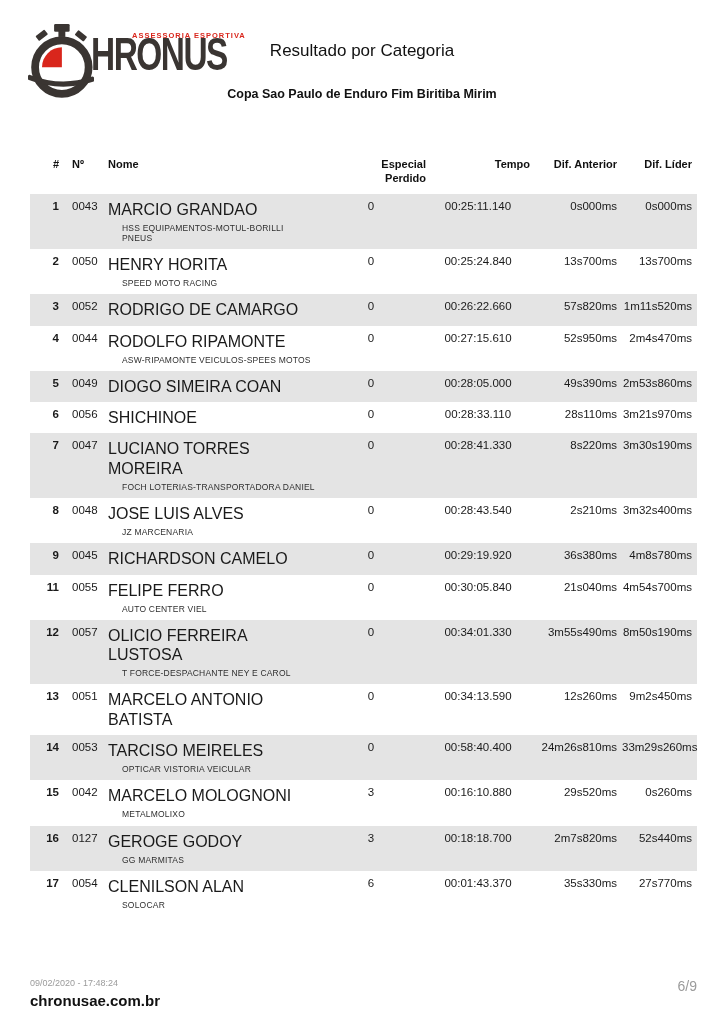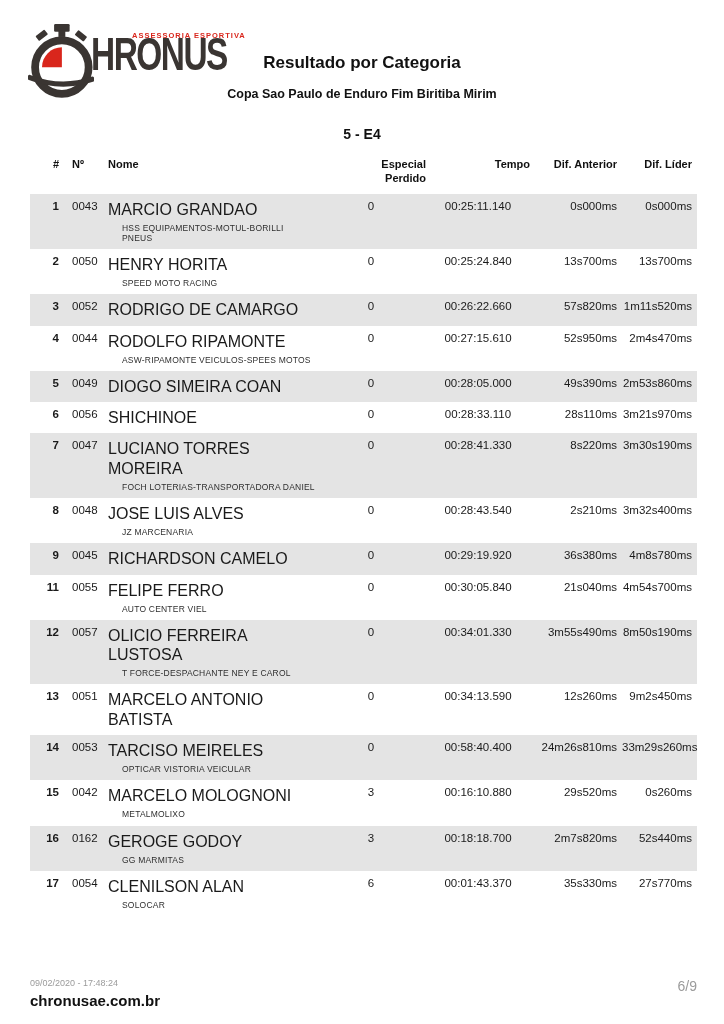--- a/index.html
+++ b/index.html
@@ -16,21 +16,21 @@
     font-size:44px;font-weight:bold;color:#3a3532;letter-spacing:-2px;
     transform:scale(0.76,1.04);transform-origin:left top;line-height:1;
     white-space:nowrap;
   }
   .tagline{
     position:absolute;left:104px;top:9px;
     font-size:7.5px;font-weight:bold;color:#d9261c;letter-spacing:1px;white-space:nowrap;
   }
 
   .titles{position:absolute;top:0;left:0;right:0;text-align:center;}
-  .doc-title{position:absolute;top:37px;left:0;right:0;margin:16px;font-size:17px;font-weight:bold;color:#111;}
+  .doc-title{position:absolute;top:37px;left:0;right:0;margin:4px;font-size:17px;font-weight:normal;color:#111;}
   .doc-subtitle{position:absolute;top:69px;left:0;right:0;margin:18px;font-size:12.5px;font-weight:bold;color:#111;}
 
   .section-title{
     position:absolute;top:126px;left:0;right:0;text-align:center;
     font-size:14px;font-weight:bold;color:#111;
   }
 
   
   table.results{
     position:absolute;top:154px;left:30px;width:667px;
@@ -89,21 +89,20 @@
     </span>
     <span class="tagline">ASSESSORIA ESPORTIVA</span>
     <span class="brand-text">HRONUS</span>
   </div>
 
   <div class="titles">
     <h1 class="doc-title">Resultado por Categoria</h1>
     <h2 class="doc-subtitle">Copa Sao Paulo de Enduro Fim Biritiba Mirim</h2>
   </div>
 
-  <div class="section-title">5 - E4</div>
 
   <table class="results">
     <colgroup>
       <col class="c-rank">
         <col class="c-num">
         <col class="c-name">
       <col class="c-esp">
         <col class="c-tempo">
         <col class="c-difant">
         <col class="c-diflid">
@@ -283,21 +282,21 @@
         <div class="rider-name">MARCELO MOLOGNONI</div>
         <div class="rider-team">METALMOLIXO</div>
       </td>
       <td class="esp">3</td>
       <td class="tempo">00:16:10.880</td>
       <td class="difant">29s520ms</td>
       <td class="diflid">0s260ms</td>
     </tr>
         <tr>
       <td class="rank">16</td>
-      <td class="num">0162</td>
+      <td class="num">0127</td>
       <td class="name-cell">
         <div class="rider-name">GEROGE GODOY</div>
         <div class="rider-team">GG MARMITAS</div>
       </td>
       <td class="esp">3</td>
       <td class="tempo">00:18:18.700</td>
       <td class="difant">2m7s820ms</td>
       <td class="diflid">52s440ms</td>
     </tr>
         <tr>

